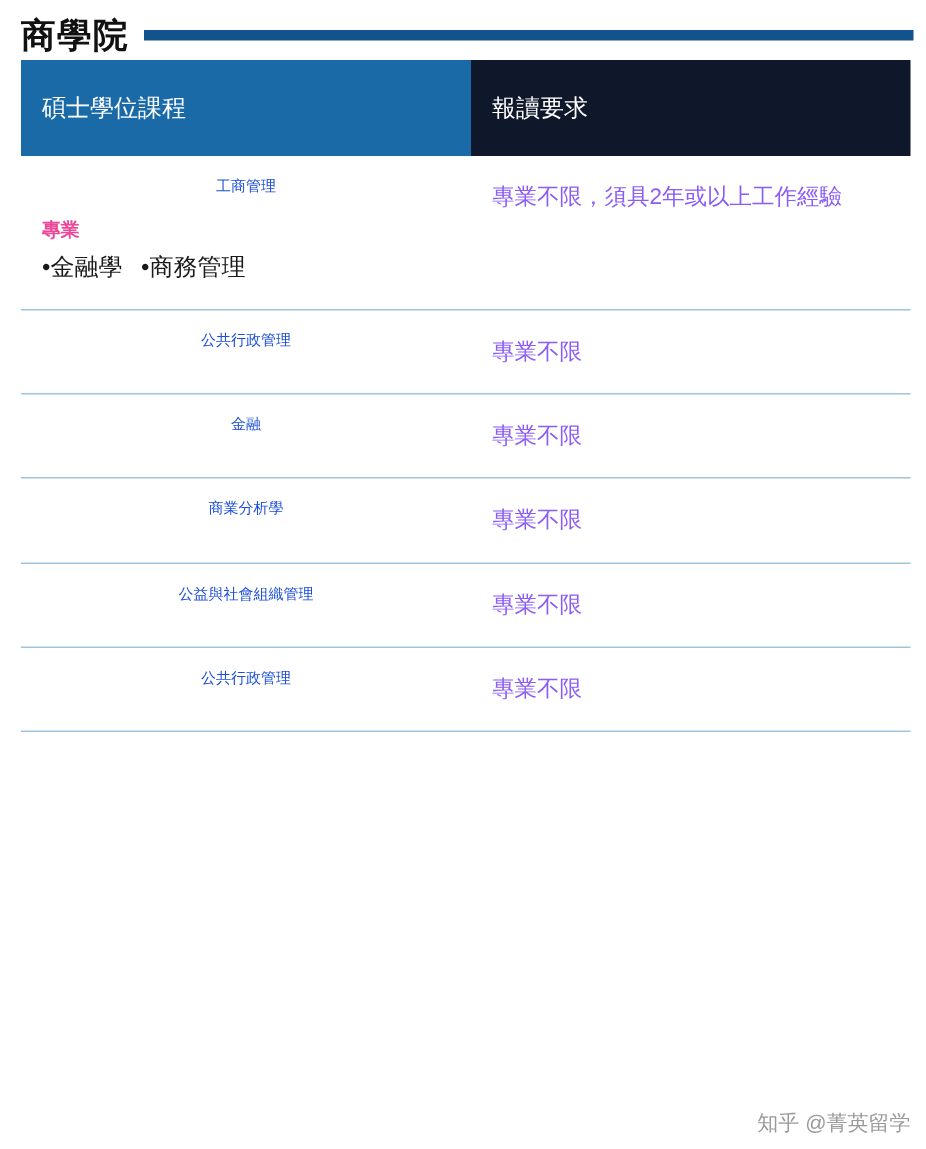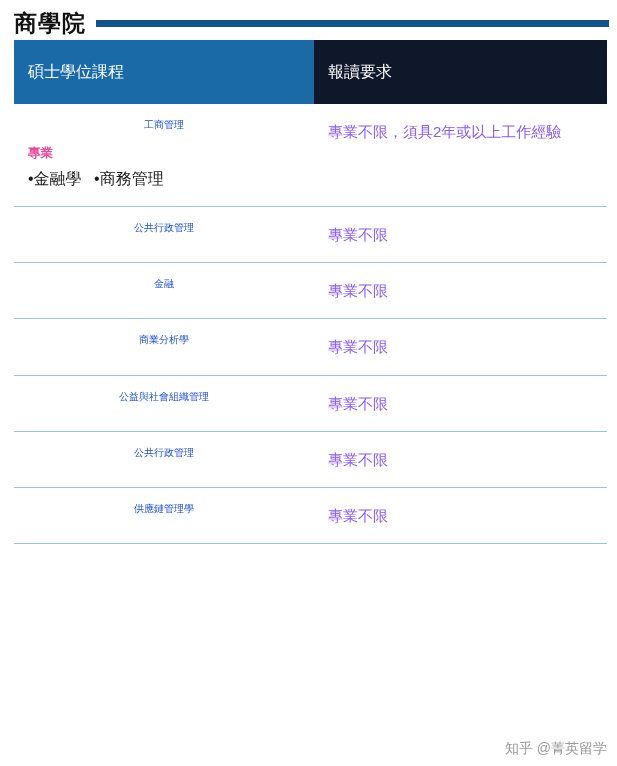--- a/index.html
+++ b/index.html
@@ -197,28 +197,20 @@
 
       <tr>
         <td>
           <div class="prog-name">公共行政管理</div>
         </td>
         <td>
           <div class="req-text">專業不限</div>
         </td>
       </tr>
 
-      <tr>
-        <td>
-          <div class="prog-name">供應鏈管理學</div>
-        </td>
-        <td>
-          <div class="req-text">專業不限</div>
-        </td>
-      </tr>
 
     </tbody>
   </table>
 
   <div class="watermark">
     <span class="zhihu-mark">知乎 @菁英留学</span>
   </div>
 
 </div>
 

